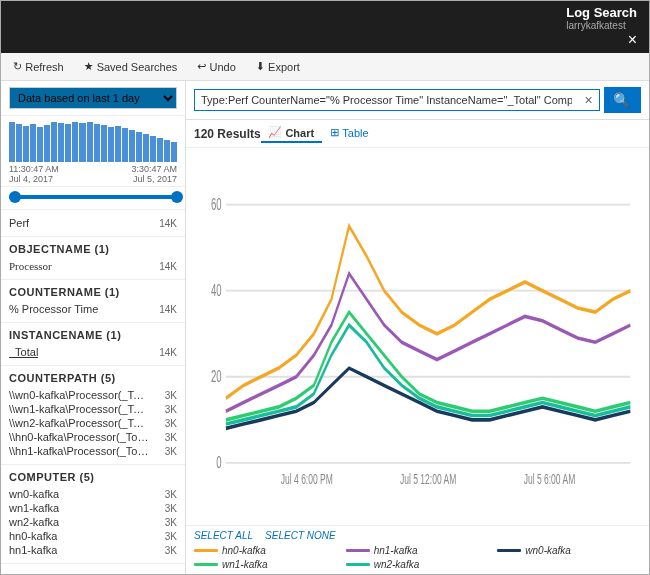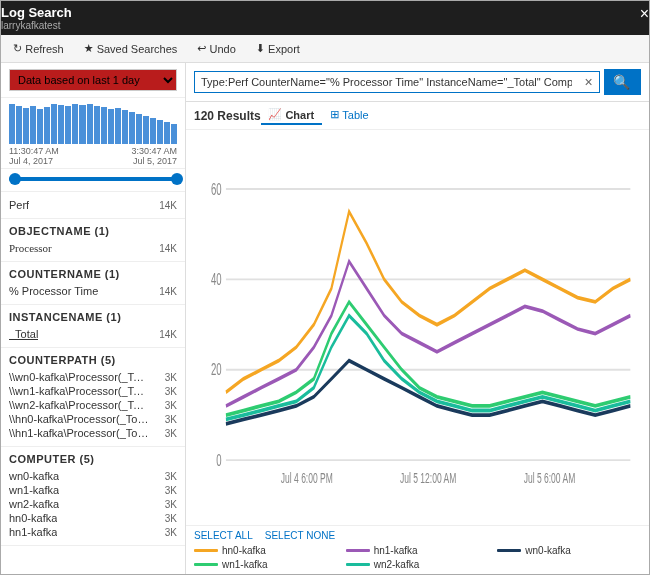--- a/index.html
+++ b/index.html
@@ -11,25 +11,26 @@
       background: #fff;
       border: 1px solid #aaa;
       display: flex;
       flex-direction: column;
       overflow: hidden;
     }
     
     .title-bar {
       background: #1e1e1e;
       color: #fff;
-      padding: 4px 0;
-      display: flex;
-      align-items: flex-start;
+      padding: 4px 12px;
+      display: flex;
+      align-items: flex-end;
       justify-content: space-between;
       min-height: 30px;
+      flex-direction: column;
     }
     
     .title-bar-left { display: flex; flex-direction: column; }
     .title-bar-title { font-size: 13px; font-weight: 600; }
     .title-bar-subtitle { font-size: 10px; color: #aaa; }
     .title-bar-close { color: #fff; cursor: pointer; font-size: 16px; }
     
     .toolbar {
       background: #f5f5f5;
       border-bottom: 1px solid #ddd;
@@ -72,21 +73,21 @@
     .time-filter {
       padding: 6px 8px;
       border-bottom: 1px solid #eee;
     }
     
     .time-select {
       width: 100%;
       font-size: 11px;
       border: 1px solid #ccc;
       padding: 3px 4px;
-      background: #b91c1c;
+      background: #0369a1;
     }
     
     .chart-area {
       padding: 6px 8px 2px;
       border-bottom: 1px solid #eee;
     }
     
     .bar-label {
       font-size: 10px;
       color: #555;
@@ -273,20 +274,21 @@
     }
     
     .svg-chart {
       flex: 1;
       width: 100%;
     }
     
     .legend-area {
       padding: 4px 8px 4px;
       border-top: 1px solid #eee;
+      font-style: italic;
     }
     
     .legend-controls {
       display: flex;
       gap: 12px;
       margin-bottom: 4px;
     }
     
     .legend-link {
       font-size: 10px;

